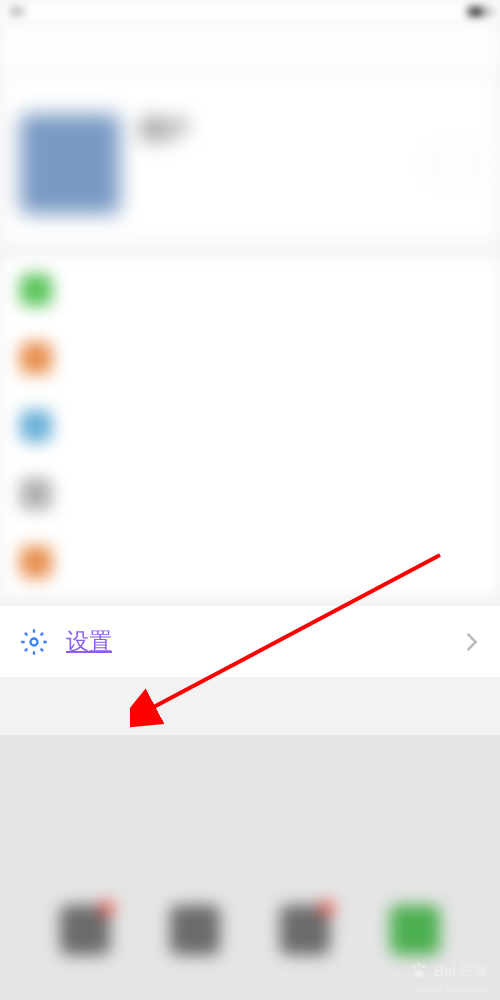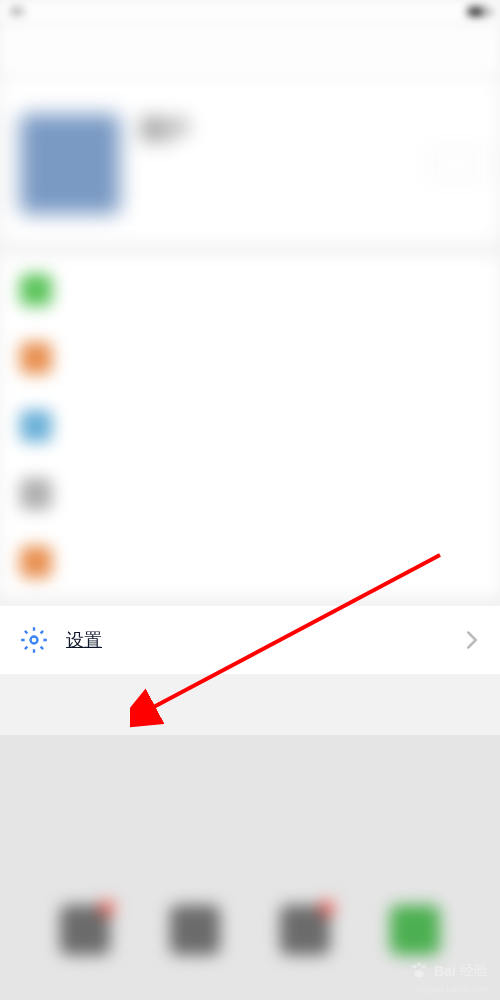--- a/index.html
+++ b/index.html
@@ -72,21 +72,21 @@
     .settings-row {
       background: #fff;
       display: flex;
       align-items: center;
       padding: 20px 20px;
       gap: 18px;
       position: relative;
       margin-top: 10px;
     }
     .gear-icon { width: 28px; height: 28px; color: #3b82f6; }
-    .settings-label { font-size: 18px; color: #0f172a; flex: 1; text-decoration: underline; }
+    .settings-label { font-size: 23px; color: #8b5cf6; flex: 1; text-decoration: underline; }
     .chevron { color: #bbb; }
 
     .bottom-area {
       position: absolute;
       bottom: 0;
       left: 0;
       right: 0;
       height: 265px;
       background: #e5e5e5;
     }

